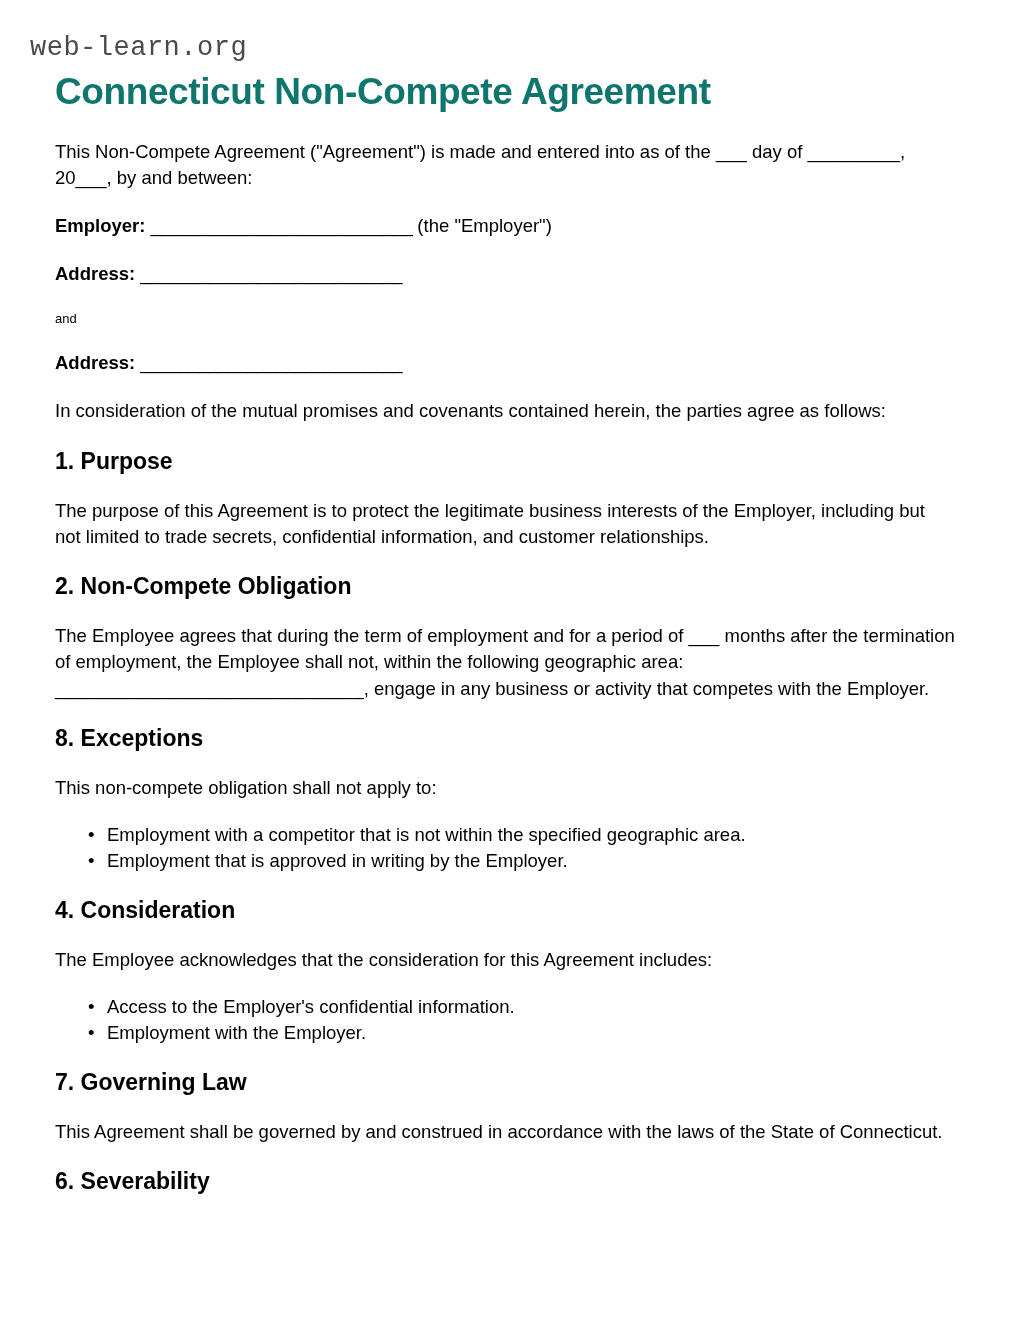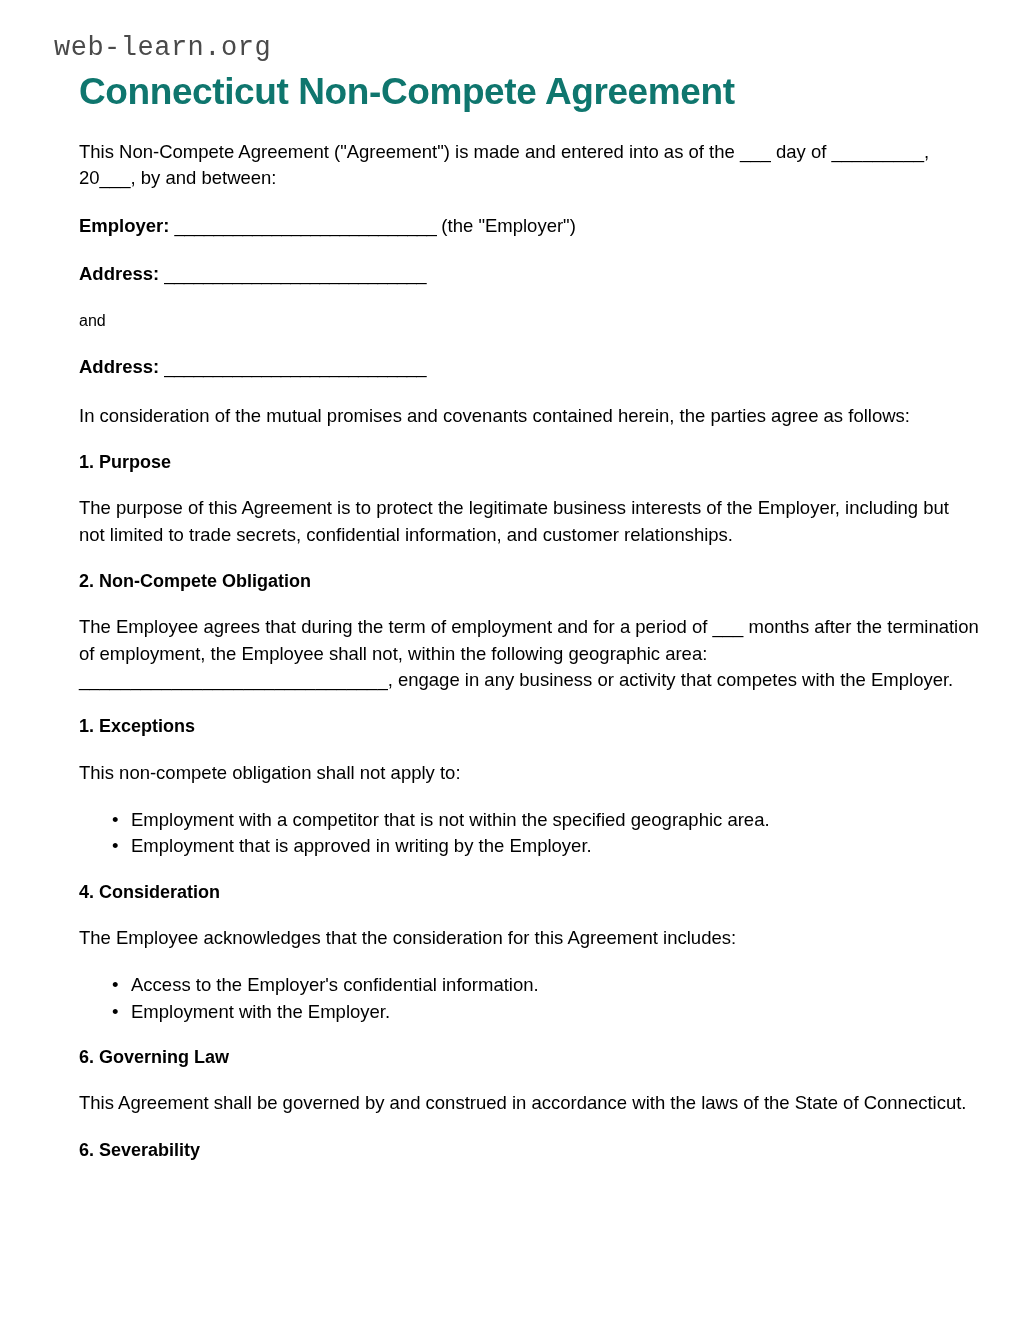--- a/index.html
+++ b/index.html
@@ -15,21 +15,20 @@
     color: #000000;
     overflow: hidden;
   }
   .page {
     position: relative;
     width: 827px;
     height: 1327px;
     background: #ffffff;
     box-sizing: border-box;
     padding: 0;
-    margin-left: 24px;
   }
   .site-logo {
     position: absolute;
     left: 30px;
     top: 34px;
     font-family: "Liberation Mono", "DejaVu Sans Mono", monospace;
     font-size: 27px;
     letter-spacing: 0.5px;
     color: #4a4a4a;
     line-height: 1.1;
@@ -59,26 +58,26 @@
   }
   p.field {
     font-size: 18.5px;
     line-height: 1.42;
     margin: 0 0 22px 0;
   }
   p.field .field-label {
     font-weight: bold;
   }
   p.short {
-    font-size: 16px;
+    font-size: 13px;
     line-height: 1.42;
     margin: 0 0 22px 0;
   }
   h2.section-heading {
-    font-size: 18px;
+    font-size: 23px;
     font-weight: bold;
     margin: 0 0 21px 0;
     line-height: 1.3;
     color: #000000;
   }
   ul.bullets {
     margin: 0 0 22px 0;
     padding-left: 52px;
     list-style: none;
   }
@@ -131,33 +130,33 @@
     </p>
 
     <p class="para">In consideration of the mutual promises and covenants contained herein, the parties agree as follows:</p>
 
     <h2 class="section-heading">1. Purpose</h2>
     <p class="para">The purpose of this Agreement is to protect the legitimate business interests of the Employer, including but not limited to trade secrets, confidential information, and customer relationships.</p>
 
     <h2 class="section-heading">2. Non-Compete Obligation</h2>
     <p class="para">The Employee agrees that during the term of employment and for a period of ___ months after the termination of employment, the Employee shall not, within the following geographic area: ______________________________, engage in any business or activity that competes with the Employer.</p>
 
-    <h2 class="section-heading">1. Exceptions</h2>
+    <h2 class="section-heading">8. Exceptions</h2>
     <p class="para">This non-compete obligation shall not apply to:</p>
     <ul class="bullets">
       <li>Employment with a competitor that is not within the specified geographic area.</li>
       <li>Employment that is approved in writing by the Employer.</li>
     </ul>
 
     <h2 class="section-heading">4. Consideration</h2>
     <p class="para">The Employee acknowledges that the consideration for this Agreement includes:</p>
     <ul class="bullets">
       <li>Access to the Employer's confidential information.</li>
       <li>Employment with the Employer.</li>
     </ul>
 
-    <h2 class="section-heading">6. Governing Law</h2>
+    <h2 class="section-heading">7. Governing Law</h2>
     <p class="para">This Agreement shall be governed by and construed in accordance with the laws of the State of Connecticut.</p>
 
     <h2 class="section-heading">6. Severability</h2>
 
   </div>
 </div>
 
 </body></html>

